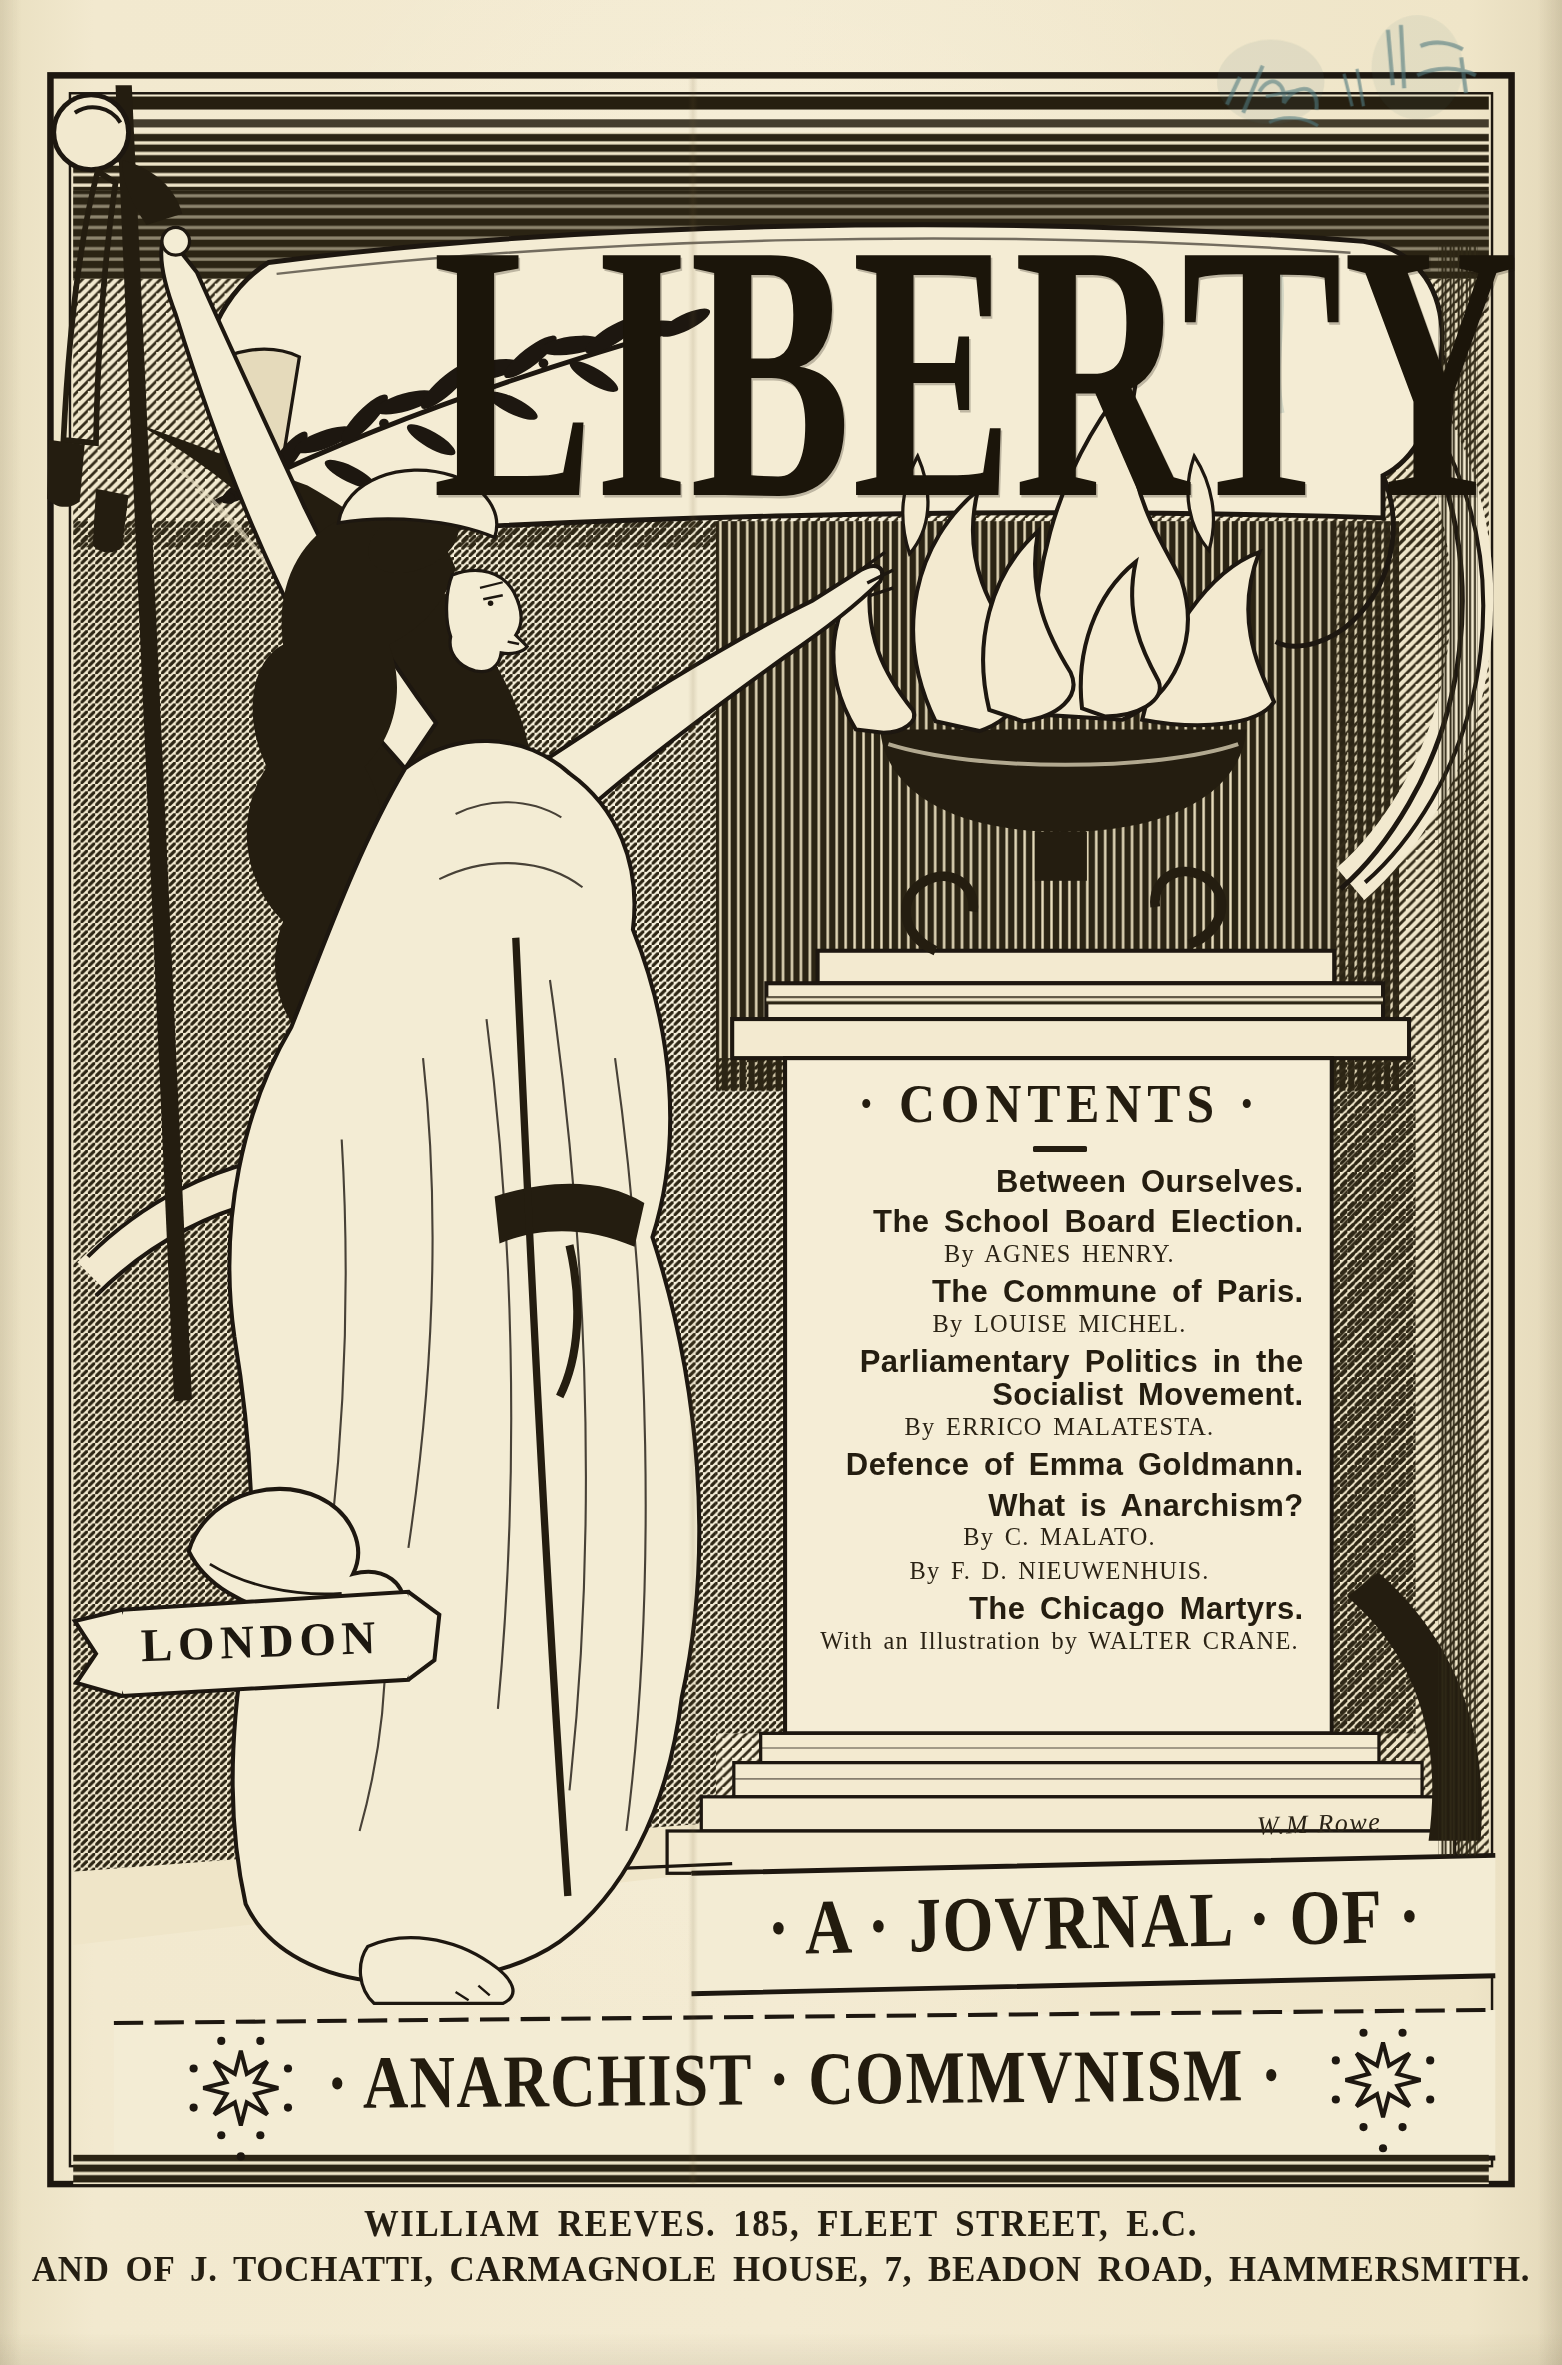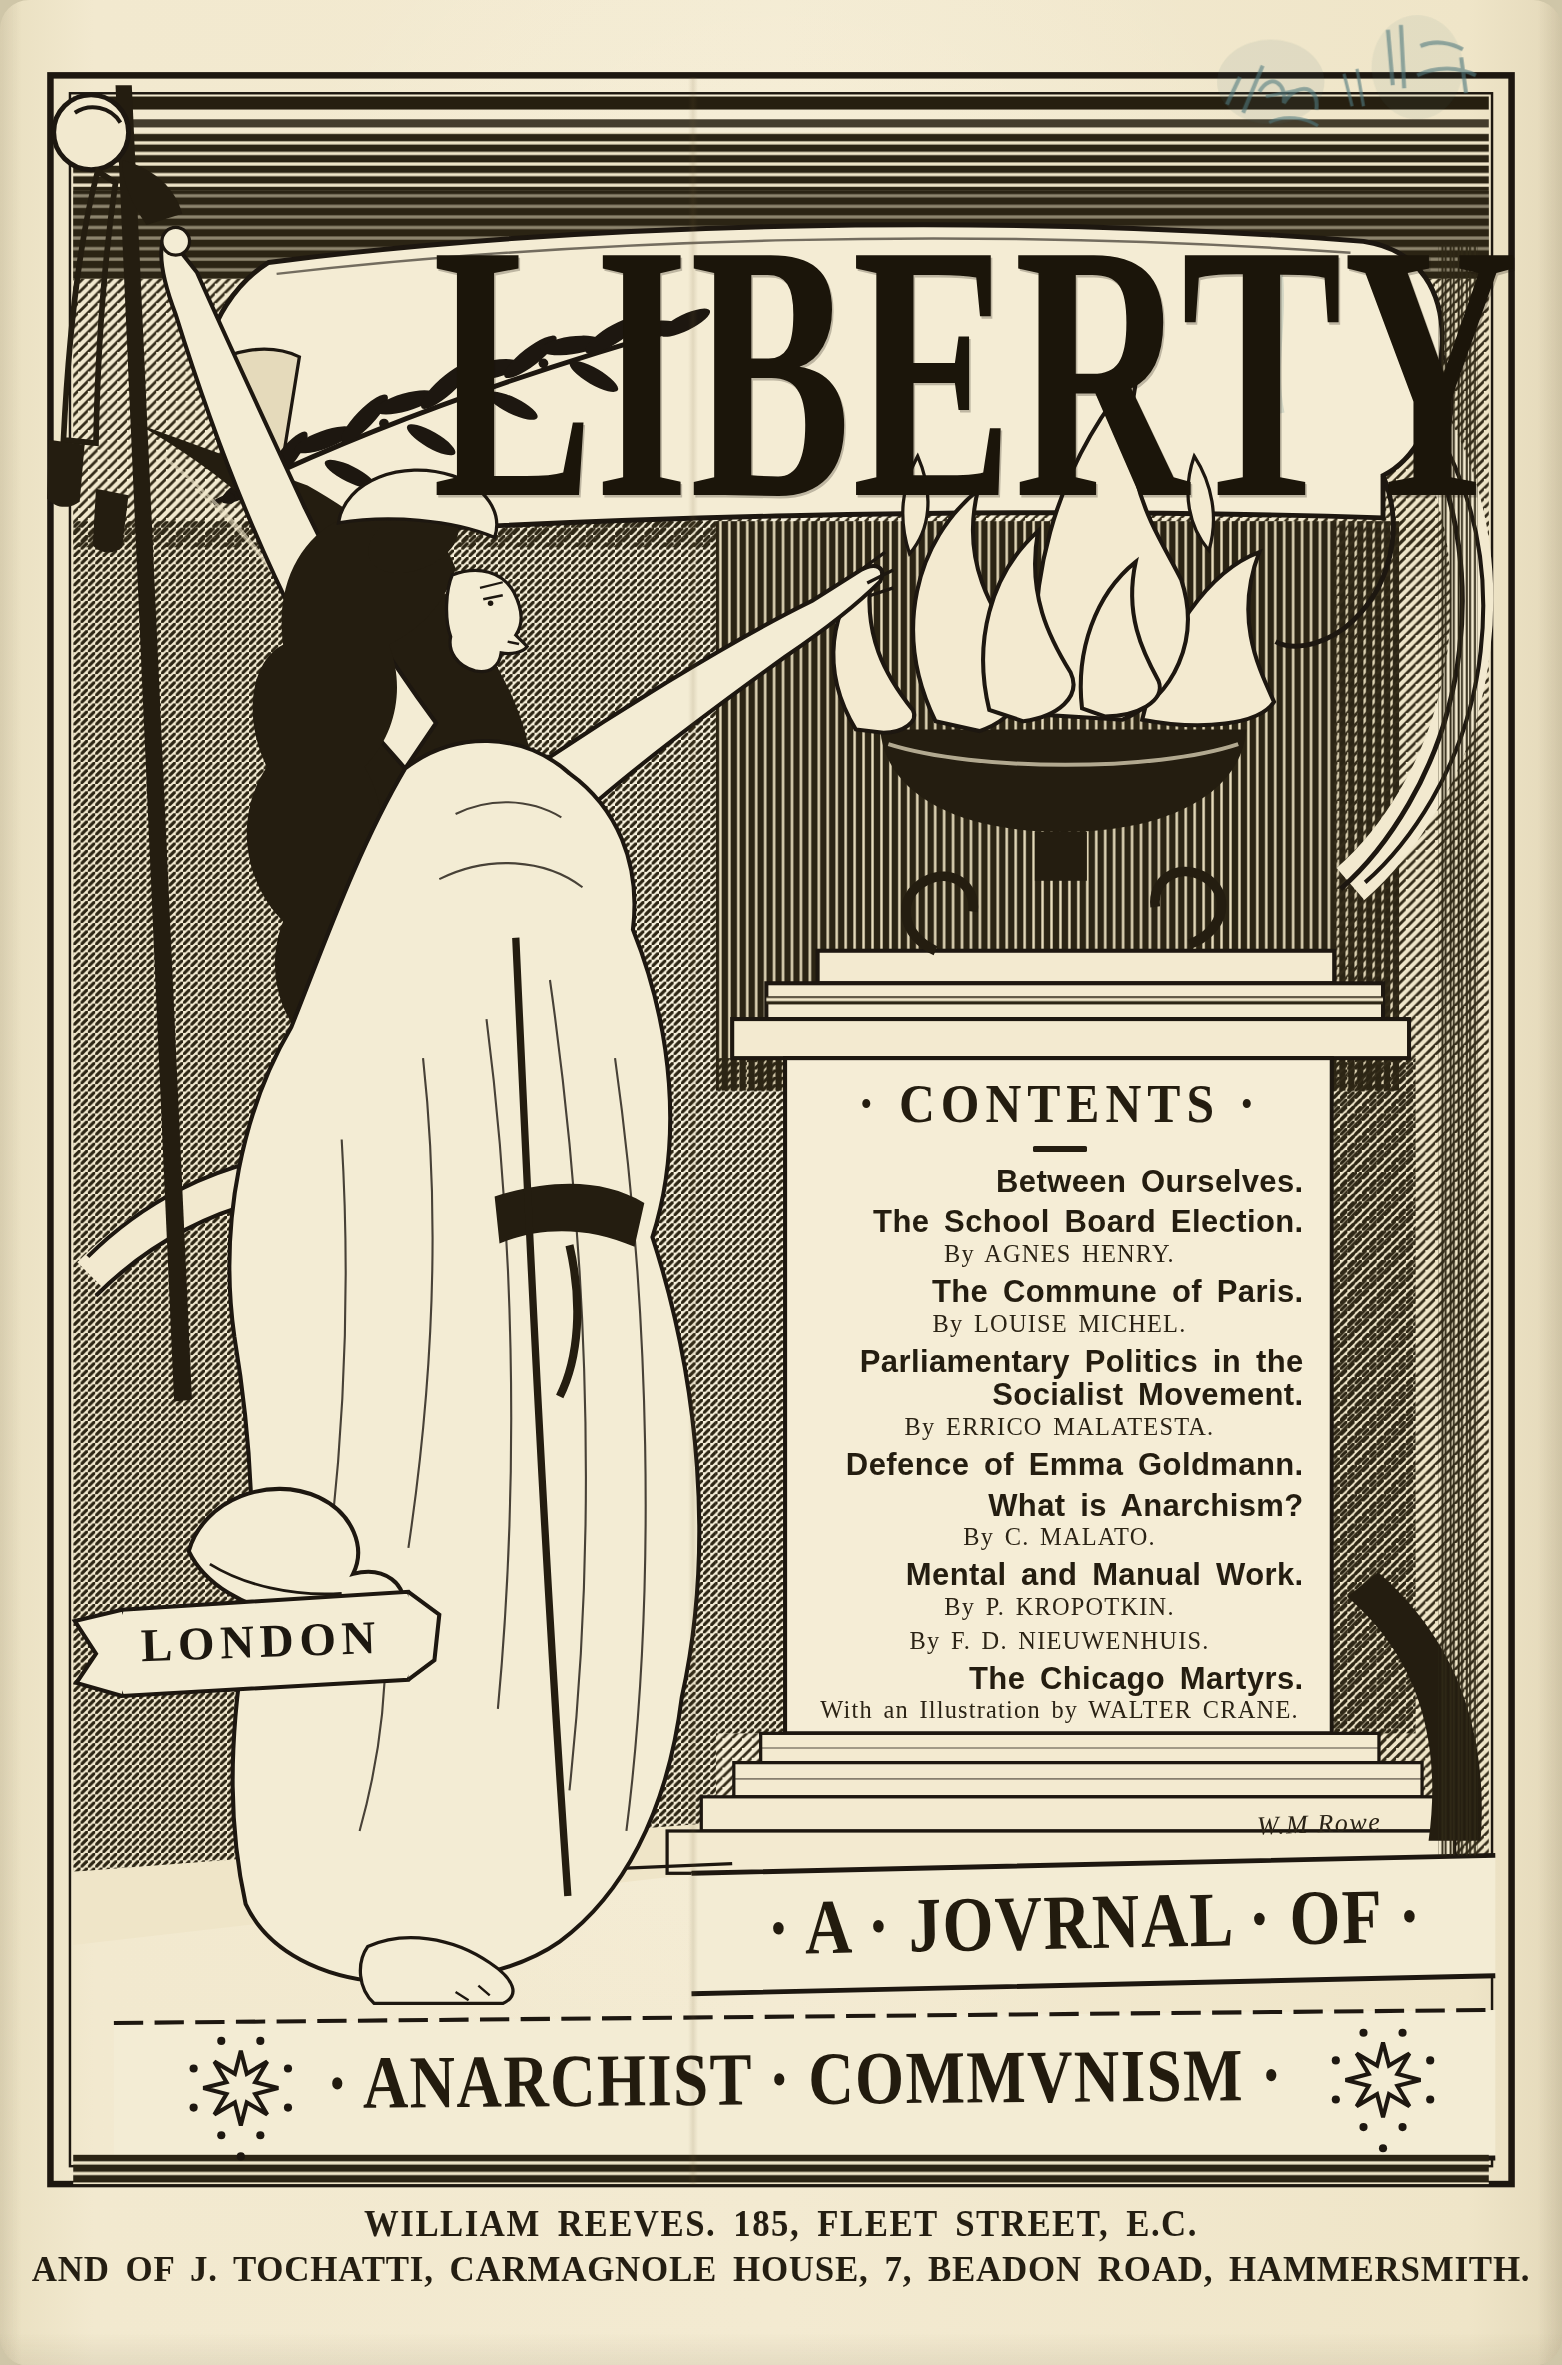--- a/index.html
+++ b/index.html
@@ -2,21 +2,21 @@
 <html style="font-size:13px"><head>
 <meta charset="utf-8">
 <style>
   html,body{margin:0;padding:0;background:#cfc6a8;}
   #page{
     position:relative; width:1562px; height:2366px; overflow:hidden;
     background:
       radial-gradient(ellipse at 50% 40%, rgba(255,252,238,.55) 0%, rgba(255,252,238,0) 60%),
       linear-gradient(90deg, #e9dfc0 0%, #f2e9cf 6%, #f3ead1 50%, #efe5c8 94%, #e4d9ba 100%),
       #f1e8cd;
-    font-family:"Liberation Serif", serif; color:#231d12;border-radius:29px;
+    font-family:"Liberation Serif", serif; color:#231d12;
   }
   #page::after{ 
     content:""; position:absolute; inset:0; pointer-events:none;
     background:
       linear-gradient(90deg, rgba(60,45,20,.10) 0, rgba(60,45,20,0) 21px),
       linear-gradient(270deg, rgba(60,45,20,.12) 0, rgba(60,45,20,0) 24.4px),
       linear-gradient(0deg, rgba(60,45,20,.08) 0, rgba(60,45,20,0) 33px);
   }
   svg.art{position:absolute; left:0; top:0; width:1562px; height:2366px;}
   .crease{position:absolute; left:688px; top:77px; width:9.8px; height:2108px;
@@ -344,24 +344,20 @@
       <div class="toc-by">By ERRICO MALATESTA.</div>
     </div>
     <div class="toc-item">
       <div class="toc-title">Defence of Emma Goldmann.</div>
     </div>
     <div class="toc-item">
       <div class="toc-title">What is Anarchism?</div>
       <div class="toc-by">By C. MALATO.</div>
     </div>
     <div class="toc-item">
-      <div class="toc-title">Mental and Manual Work.</div>
-      <div class="toc-by">By P. KROPOTKIN.</div>
-    </div>
-    <div class="toc-item">
       <div class="toc-by">By F. D. NIEUWENHUIS.</div>
     </div>
     <div class="toc-item">
       <div class="toc-title">The Chicago Martyrs.</div>
       <div class="toc-by">With an Illustration by WALTER CRANE.</div>
     </div>
   </div>
 
   <div class="ov london">LONDON</div>
   <div class="ov sig">W.M Rowe</div>

